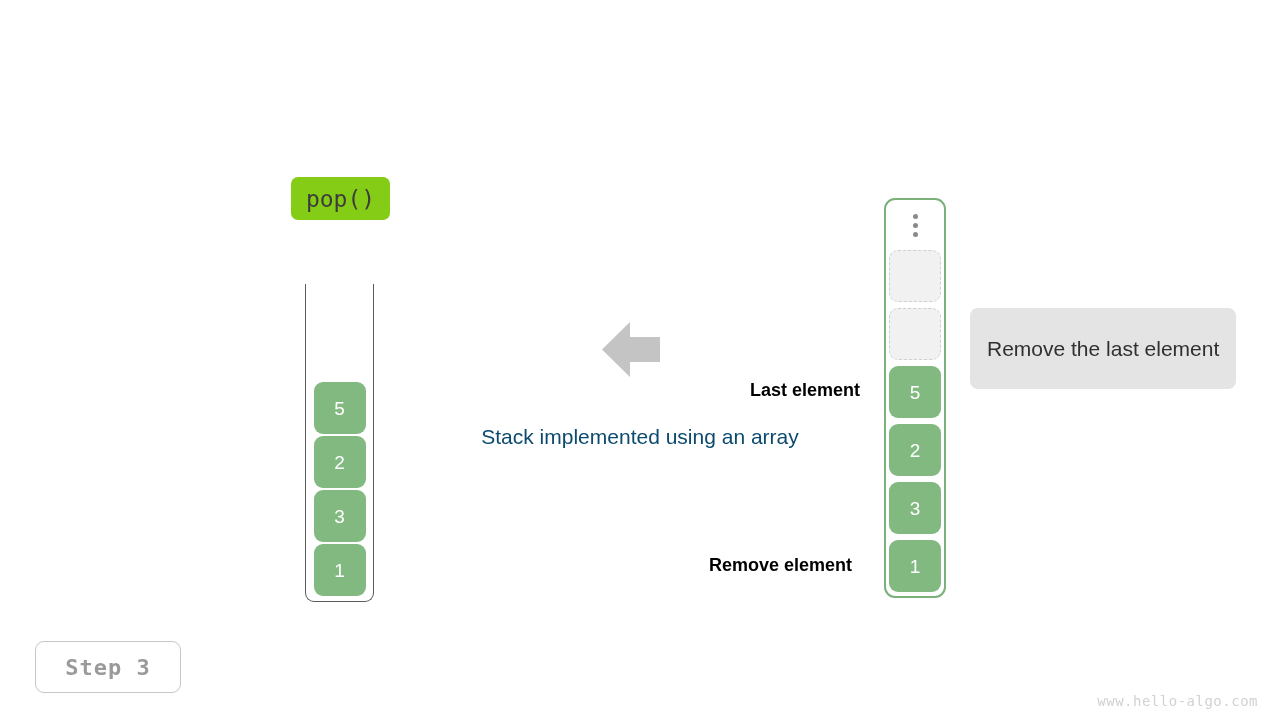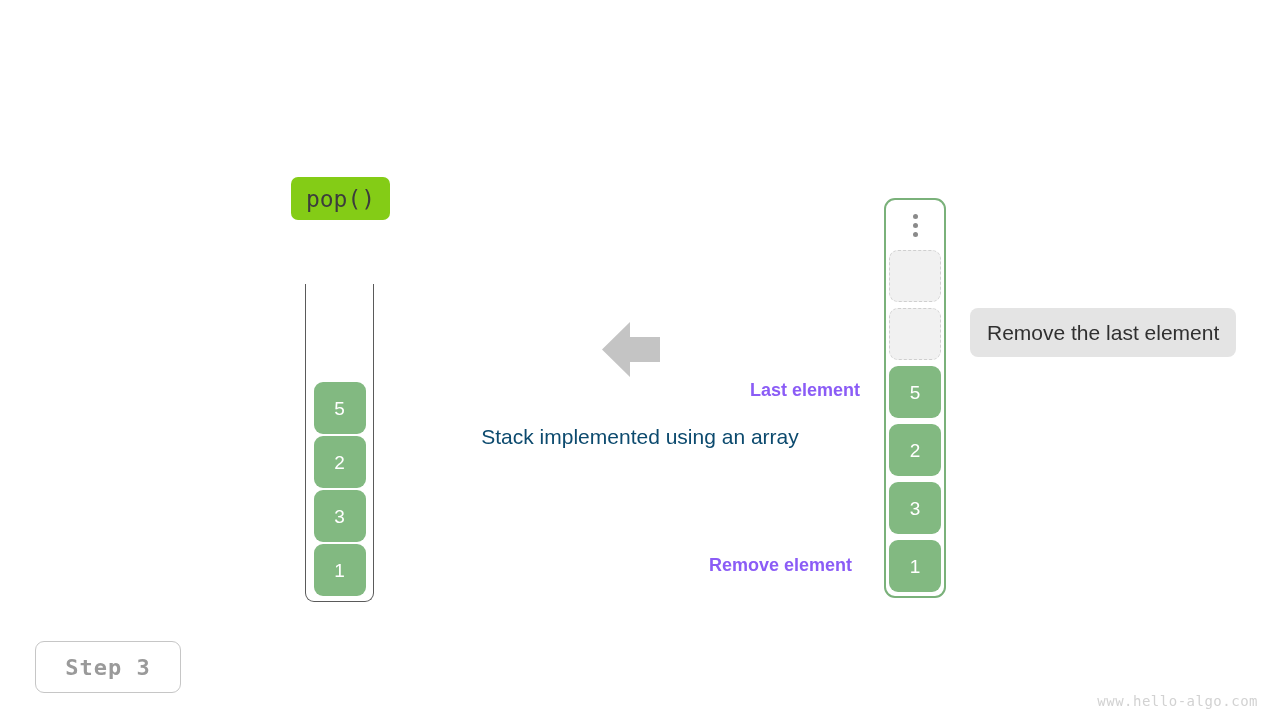--- a/index.html
+++ b/index.html
@@ -112,21 +112,21 @@
   #caption-inner {
     display: inline-block;
     transform: translateX(0px);
   }
 
   
   .annotation {
     position: absolute;
     font-size: 18px;
     font-weight: bold;
-    color: #8b5cf6;
+    color: #000000;
     white-space: nowrap;
     text-align: right;
   }
   #annotation-last {
     left: 600px;
     top: 380px;
     width: 260px;
   }
   #annotation-first {
     left: 592px;
@@ -173,21 +173,21 @@
     align-items: center;
     gap: 6px;
   }
 
   
   #tooltip {
     position: absolute;
     left: 970px;
     top: 308px;
     height: 49px;
-    padding: 0 17px;
+    padding: 16px 17px;
     background: #e4e4e4;
     border-radius: 8px;
     display: flex;
     align-items: center;
     font-size: 21px;
     color: #303030;
     white-space: nowrap;
   }
 
   

